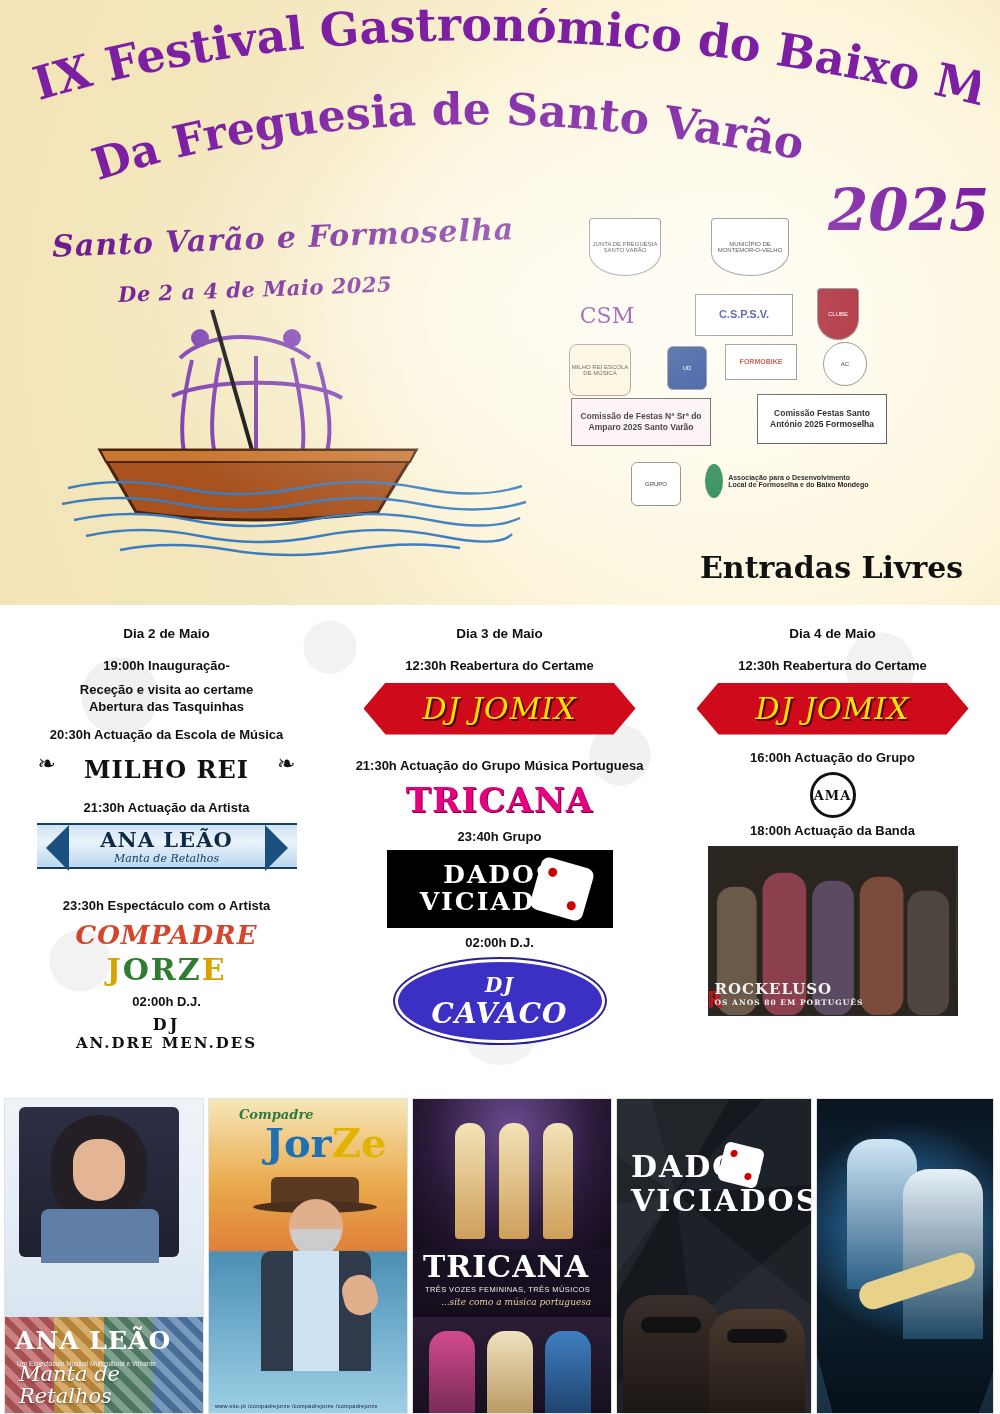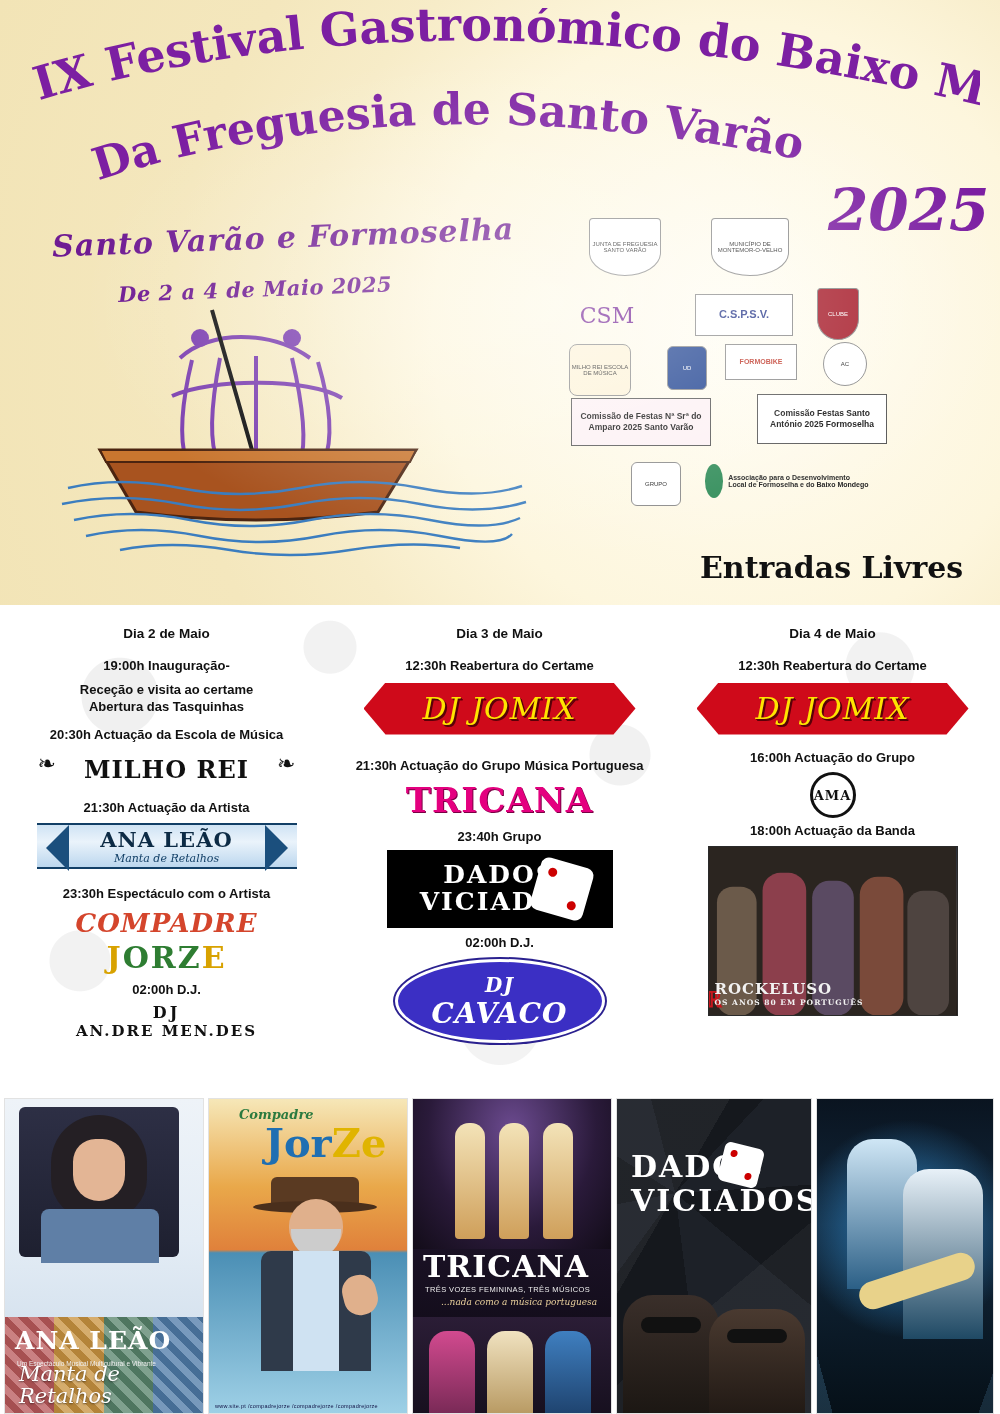--- a/index.html
+++ b/index.html
@@ -426,21 +426,21 @@
       <span class="mr-text">MILHO REI</span>
       <span class="mr-swirl" style="right:0;">❧</span>
     </div>
 
     <div class="line">21:30h Actuação da Artista</div>
     <div class="ana-leao">
       <span class="al-name">ANA LEÃO</span>
       <span class="al-sub">Manta de Retalhos</span>
     </div>
 
-    <div class="line" style="margin-top:16px">23:30h Espectáculo com o Artista</div>
+    <div class="line" style="margin-top:28px">23:30h Espectáculo com o Artista</div>
     <div class="compadre">COMPADRE</div>
     <div class="jorze"><span class="j">J</span>ORZ<span class="z">E</span></div>
 
     <div class="line small" style="margin:2px 0 0">02:00h D.J.</div>
     <div class="andre">
       <div class="dj">DJ</div>
       <div class="nm">AN.DRE MEN.DES</div>
     </div>
   </div>
 
@@ -526,21 +526,21 @@
     <div class="social">www.site.pt   /compadrejorze   /compadrejorze   /compadrejorze</div>
   </div>
 
   <div class="poster p3">
     <div class="stage"></div>
     <div class="fig f1"></div>
     <div class="fig f2"></div>
     <div class="fig f3"></div>
     <div class="tname">TRICANA</div>
     <div class="tsub">TRÊS VOZES FEMININAS, TRÊS MÚSICOS</div>
-    <div class="tscript">...nada como a música portuguesa</div>
+    <div class="tscript">...site como a música portuguesa</div>
     <div class="trio">
       <span class="g g1"></span>
       <span class="g g2"></span>
       <span class="g g3"></span>
     </div>
   </div>
 
   <div class="poster p4">
     <div class="facets"></div>
     <div class="dv1">DADOS</div>

